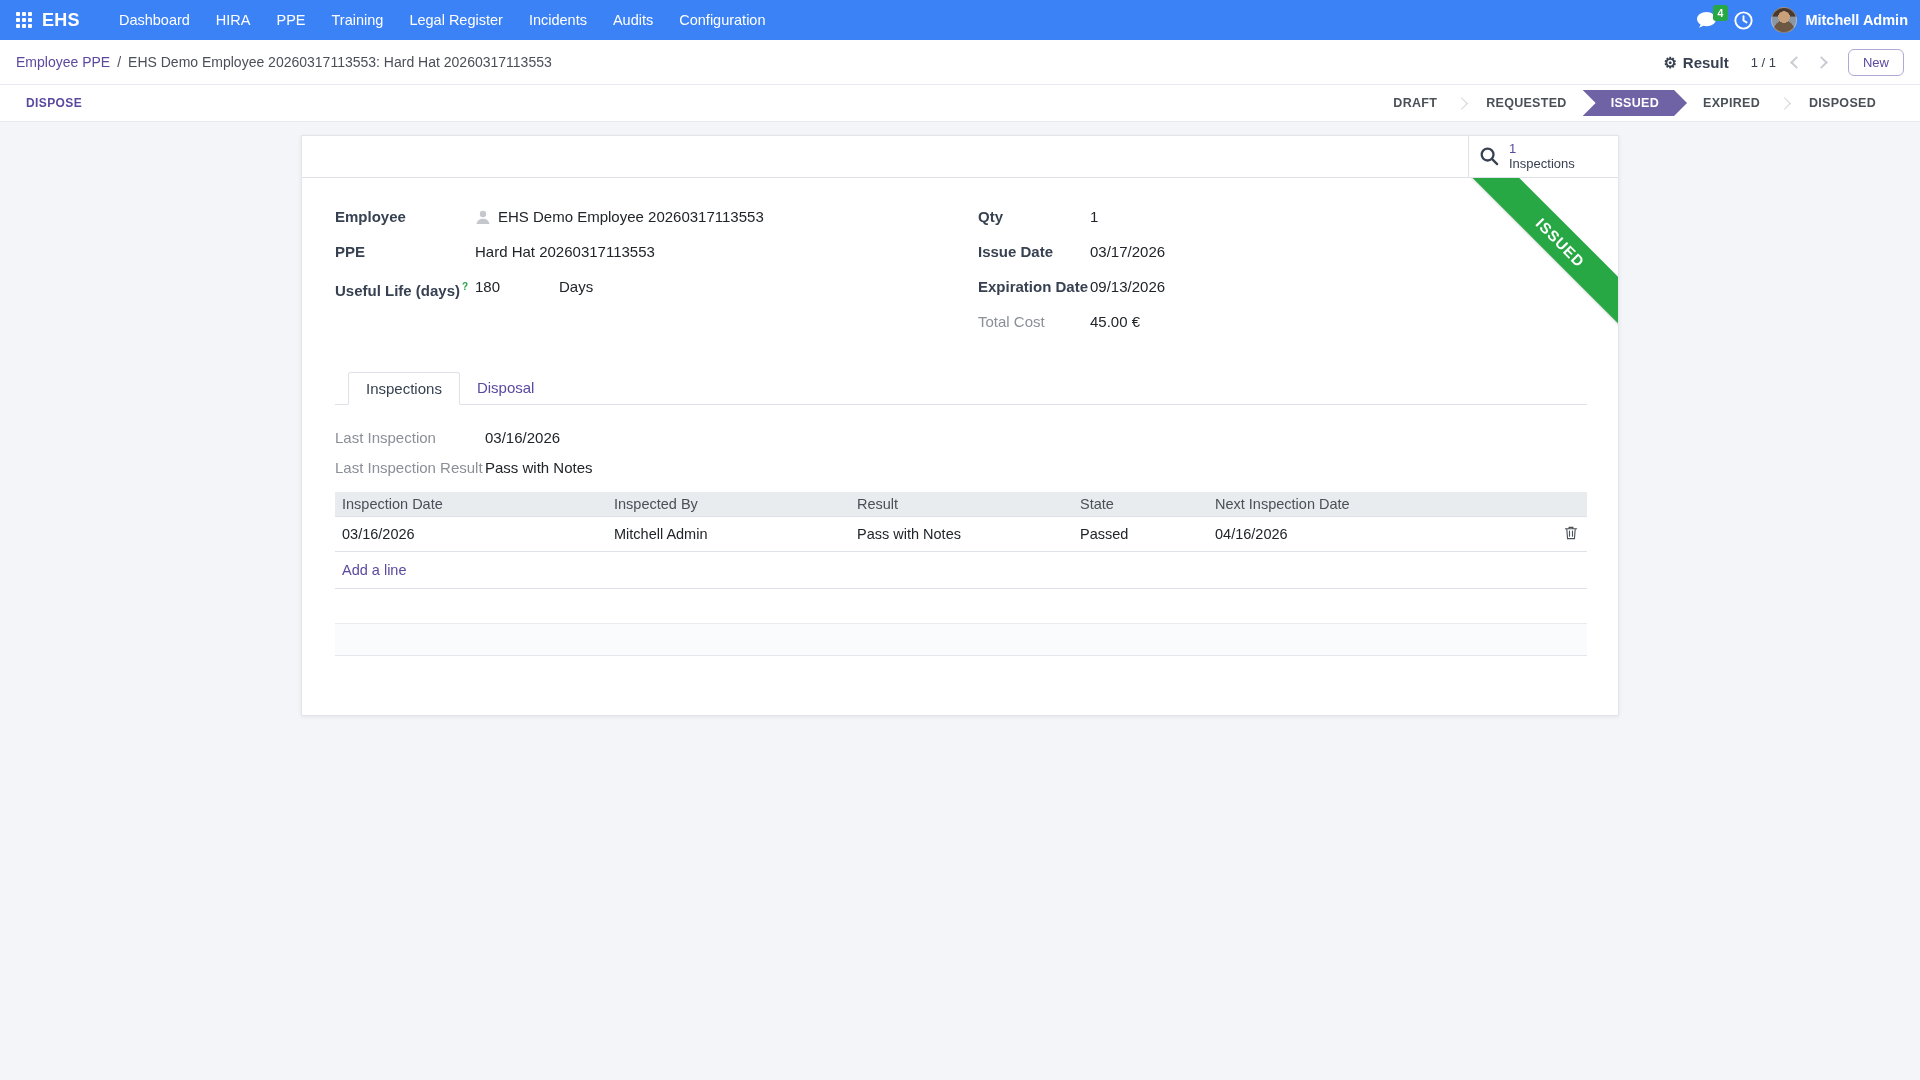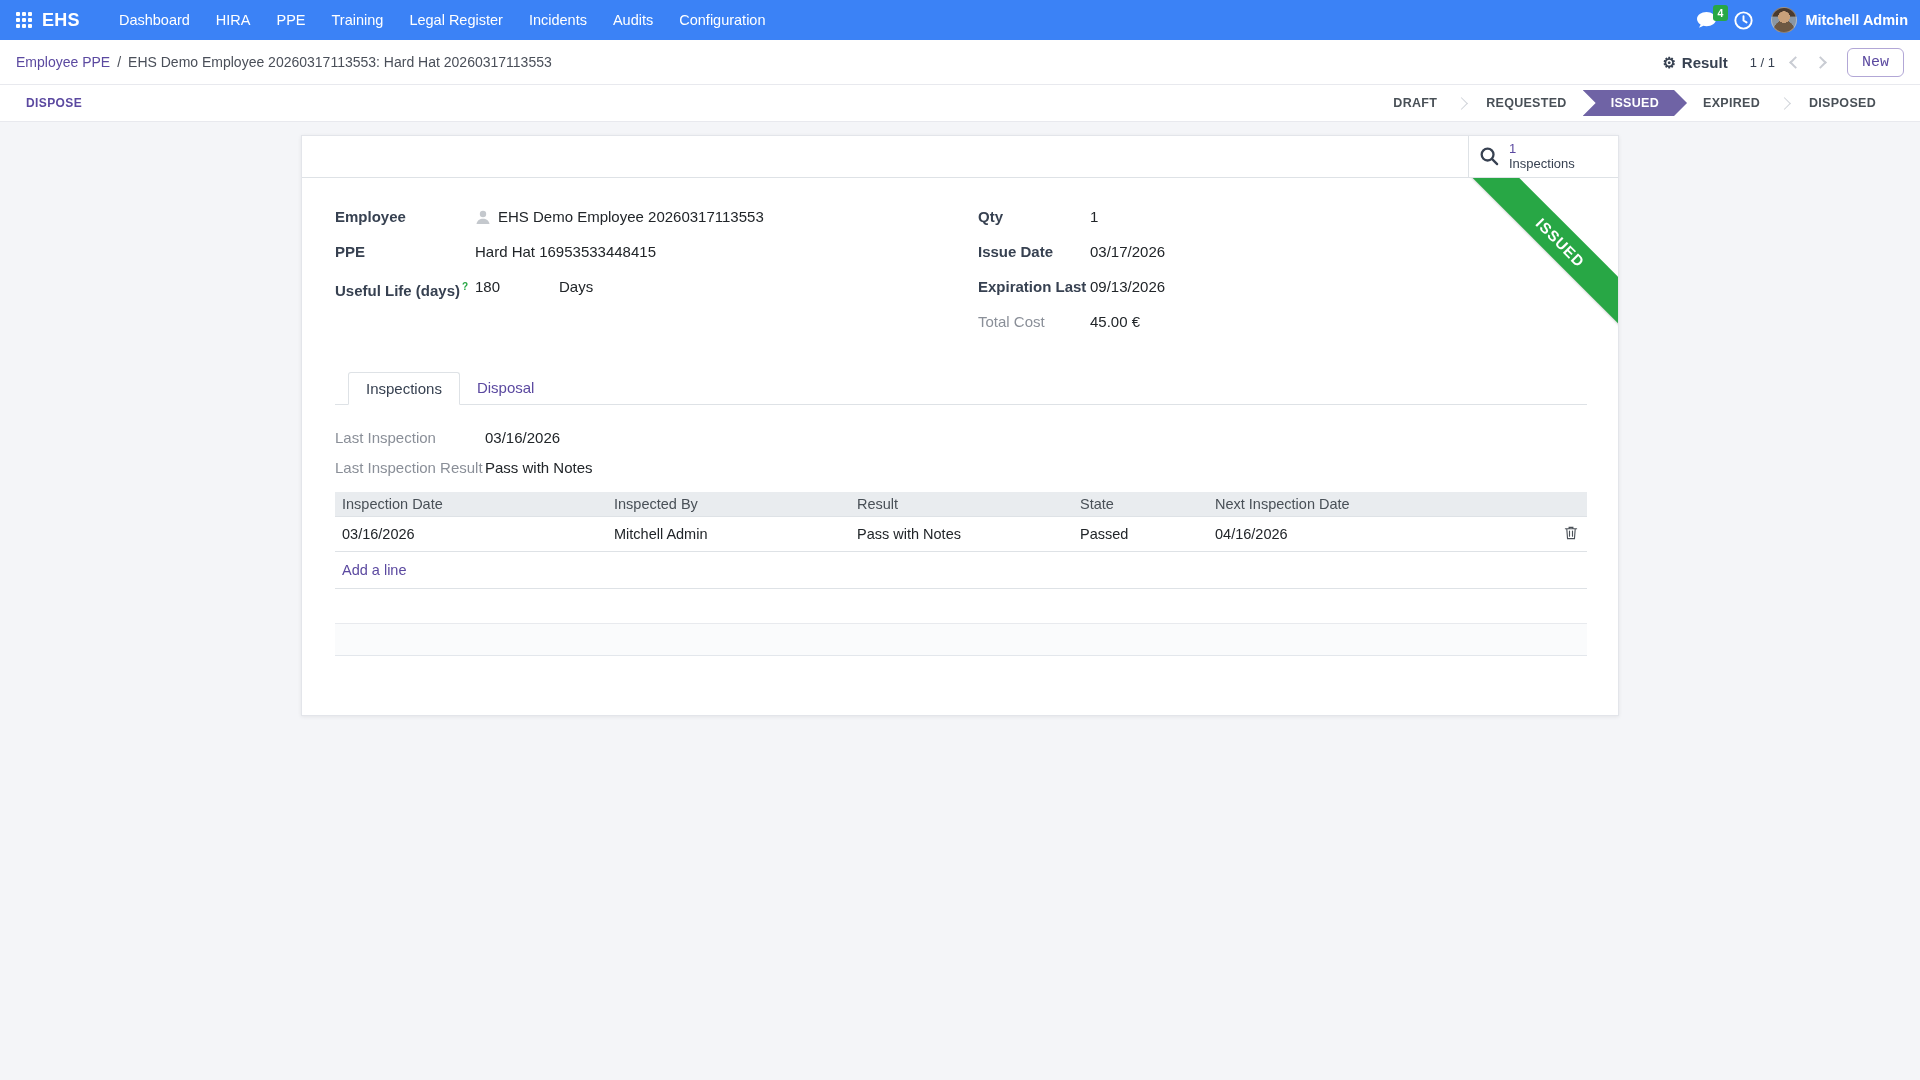--- a/index.html
+++ b/index.html
@@ -32,21 +32,21 @@
   .bc-parent { color:#5b49a0; cursor:pointer; }
   .bc-rest { color:#4a4f59; white-space:nowrap; }
   .cp-right { margin-left:auto; display:flex; align-items:center; gap:22px; }
   .action-btn { display:flex; align-items:center; gap:6px; font-size:15px; font-weight:600; color:#374151; cursor:pointer; }
   .gear { font-size:15px; line-height:1; }
   .pager { display:flex; align-items:center; gap:16px; }
   .pager-count { font-size:13px; color:#374151; }
   .chev { width:9px; height:9px; border-top:2px solid #c9ccd3; border-right:2px solid #c9ccd3; cursor:pointer; }
   .chev.left  { transform:rotate(-135deg); }
   .chev.right { transform:rotate(45deg); }
-  .new-btn { border:1px solid #b2a7d6; color:#5b49a0; background:#fff; font-size:15px; padding:5px 14px; border-radius:6px; cursor:pointer; font-family:Liberation Mono, monospace; }
+  .new-btn { border:1px solid #b2a7d6; color:#5b49a0; background:#fff; font-size:13px; padding:5px 14px; border-radius:6px; cursor:pointer; font-family:Liberation Sans, sans-serif; }
 
   
   .statusbar { display:flex; align-items:center; height:37px; background:#fff; border-bottom:1px solid #e8e9ee; padding:0 26px; }
   .dispose-btn { color:#5b49a0; font-size:12px; font-weight:700; letter-spacing:.4px; cursor:pointer; background:none; border:none; font-family:inherit; }
   .stages { margin-left:auto; display:flex; align-items:center; height:26px; }
   .stage { font-size:12.5px; font-weight:600; letter-spacing:.3px; color:#495057; padding:0 18px; display:flex; align-items:center; height:100%; cursor:pointer; white-space:nowrap; }
   .stage-sep { width:9px; height:9px; border-top:1px solid #cfd3d9; border-right:1px solid #cfd3d9; transform:rotate(45deg); margin:0 2px; }
   .stage.active { background:#6f63a5; color:#fff; padding:0 28px;
       clip-path:polygon(0 0, calc(100% - 13px) 0, 100% 50%, calc(100% - 13px) 100%, 0 100%, 13px 50%); margin:0 -2px; }
 
@@ -215,21 +215,21 @@
                   <circle cx="8" cy="5" r="3.2" fill="#c4c8cd"></circle>
                   <path d="M1.5 15c.6-3.4 3.3-5.2 6.5-5.2s5.9 1.8 6.5 5.2z" fill="#c4c8cd"></path>
                 </svg>
             </span>
             <span>EHS Demo Employee 20260317113553</span>
           </span>
         </div>
         <div class="frow">
           <span class="flabel">PPE</span>
           <span class="fvalue">
-            <span>Hard Hat 16953533448415</span>
+            <span>Hard Hat 20260317113553</span>
           </span>
         </div>
         <div class="frow">
           <span class="flabel">
             <span>Useful Life (days)</span><sup class="help">?</sup>
           </span>
           <span class="fvalue">
             <span>180</span>
             <span class="unit">Days</span>
           </span>
@@ -238,21 +238,21 @@
       <div class="col-right">
         <div class="frow">
           <span class="flabel">Qty</span>
           <span class="fvalue">1</span>
         </div>
         <div class="frow">
           <span class="flabel">Issue Date</span>
           <span class="fvalue">03/17/2026</span>
         </div>
         <div class="frow">
-          <span class="flabel">Expiration Last</span>
+          <span class="flabel">Expiration Date</span>
           <span class="fvalue">09/13/2026</span>
         </div>
         <div class="frow">
           <span class="flabel muted">Total Cost</span>
           <span class="fvalue">45.00 €</span>
         </div>
       </div>
     </div>
 
     <div class="notebook">

